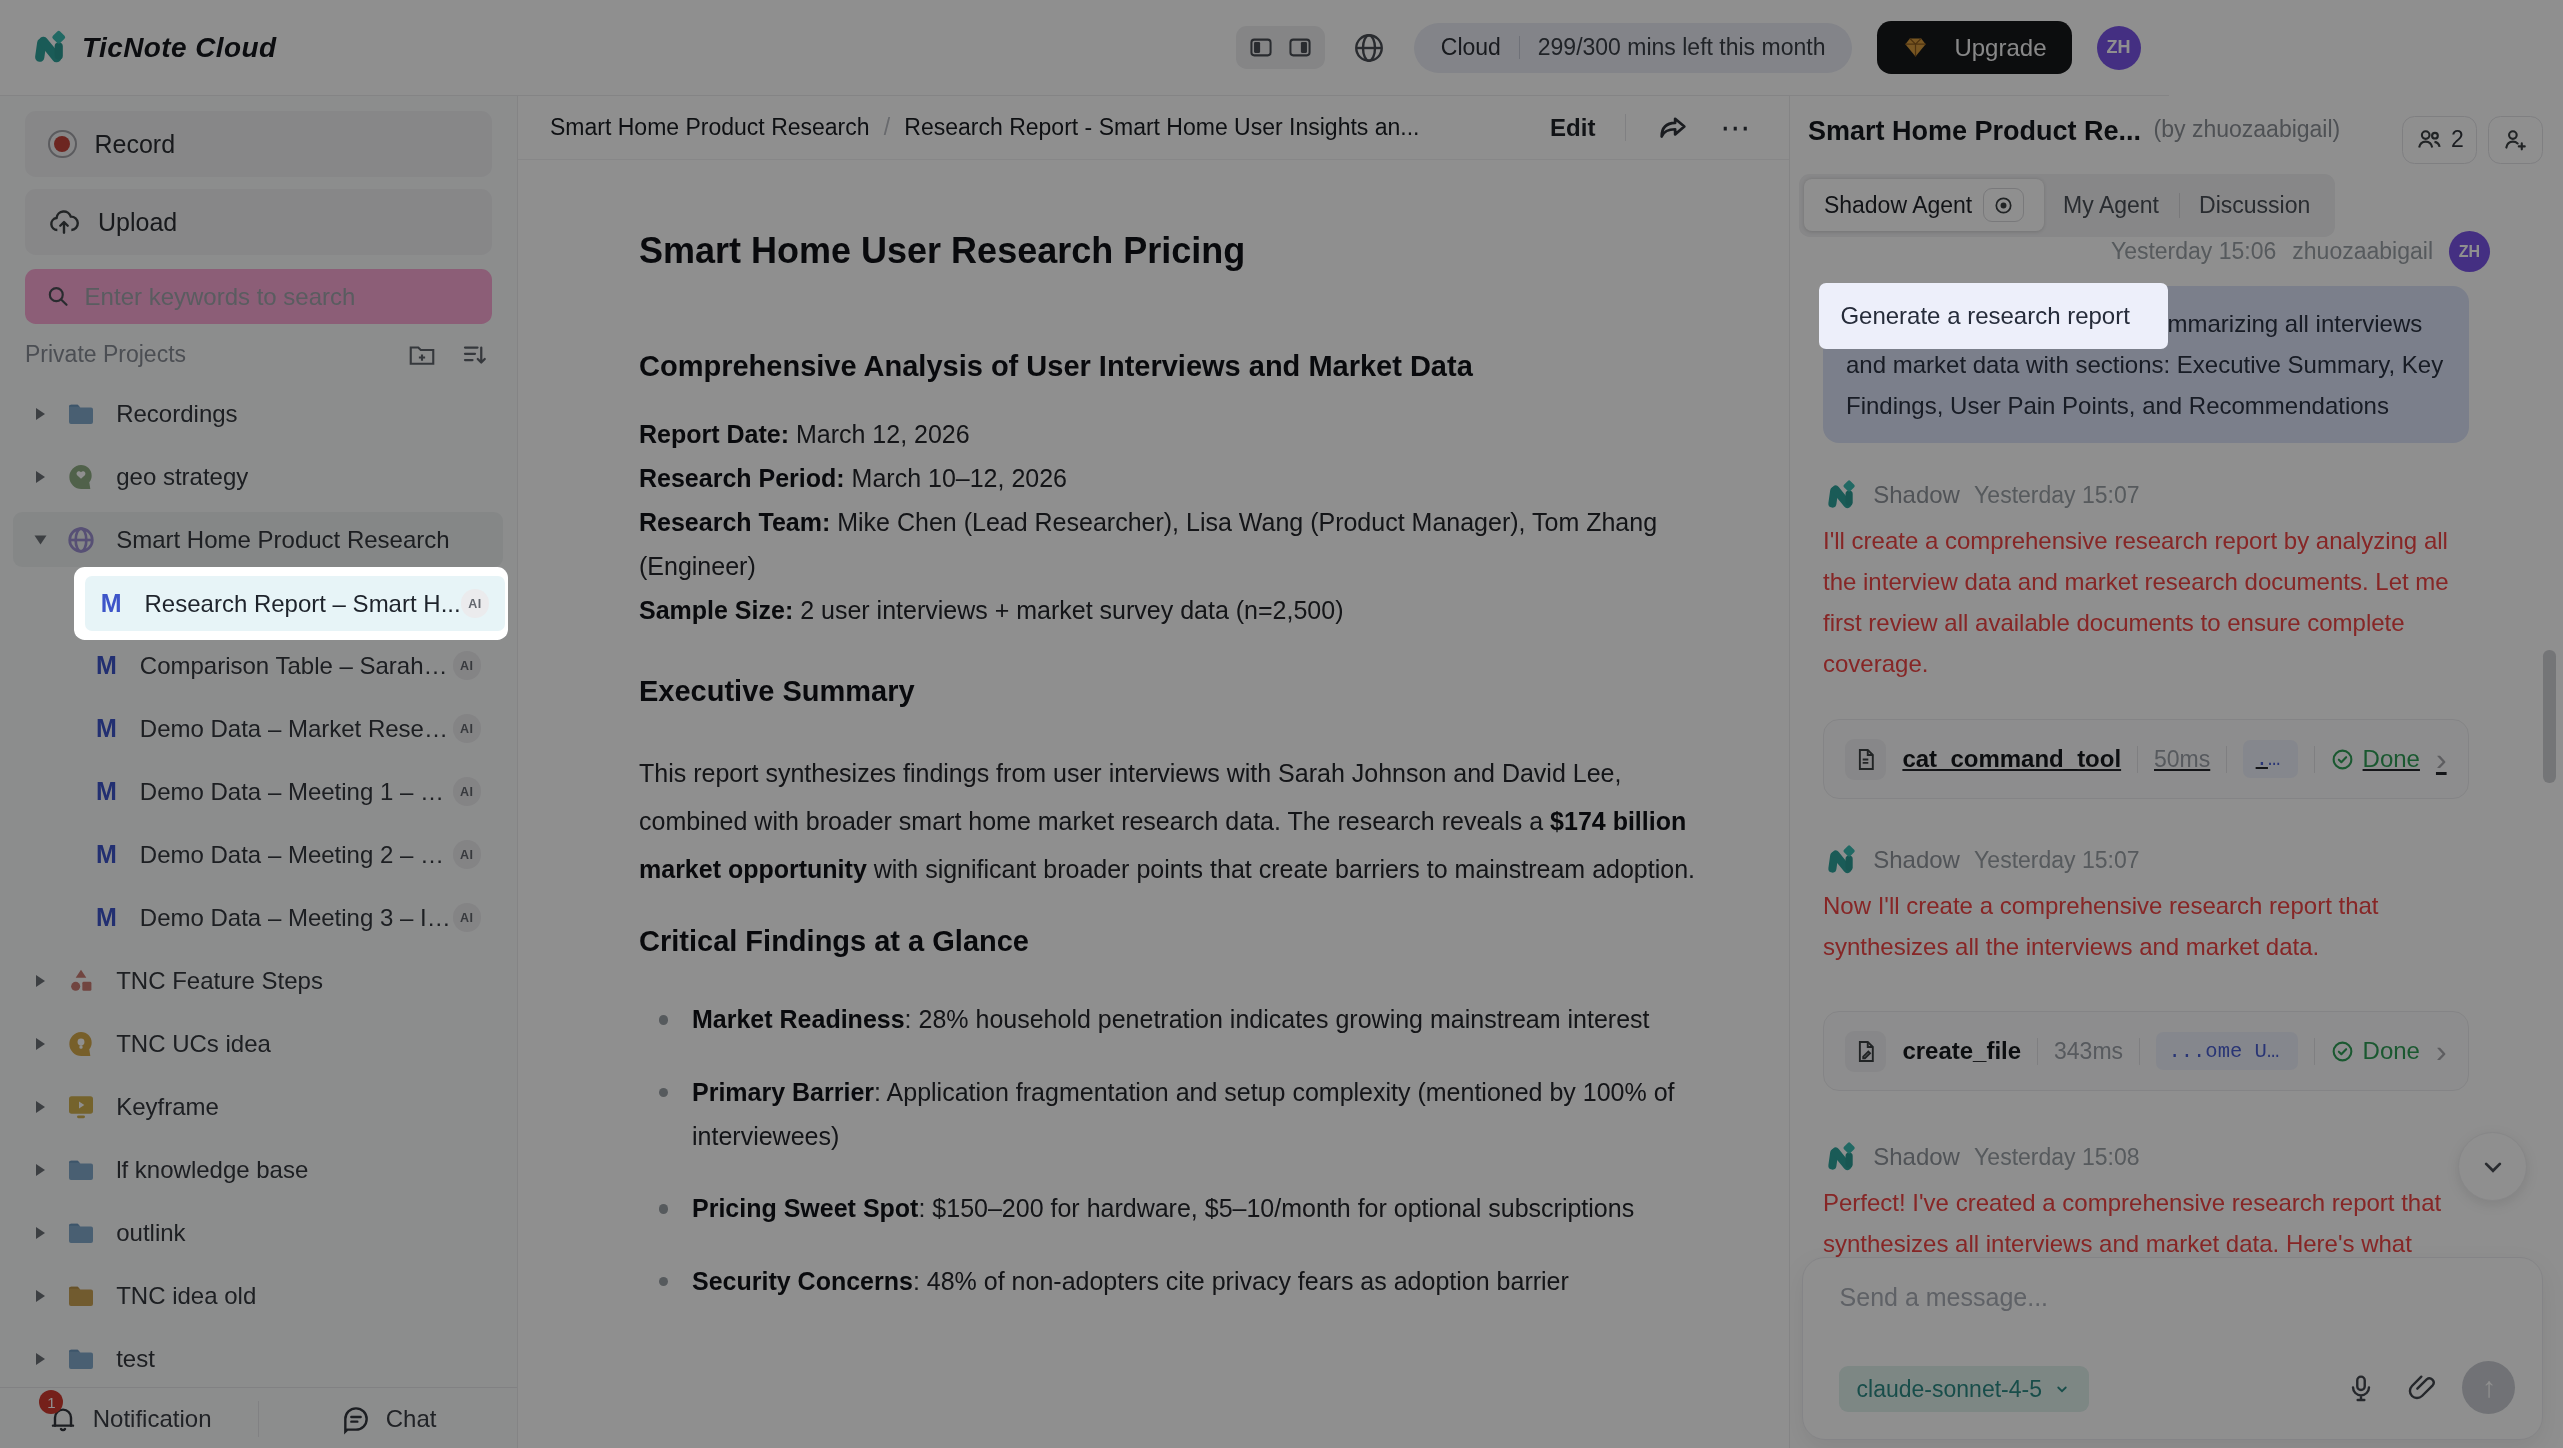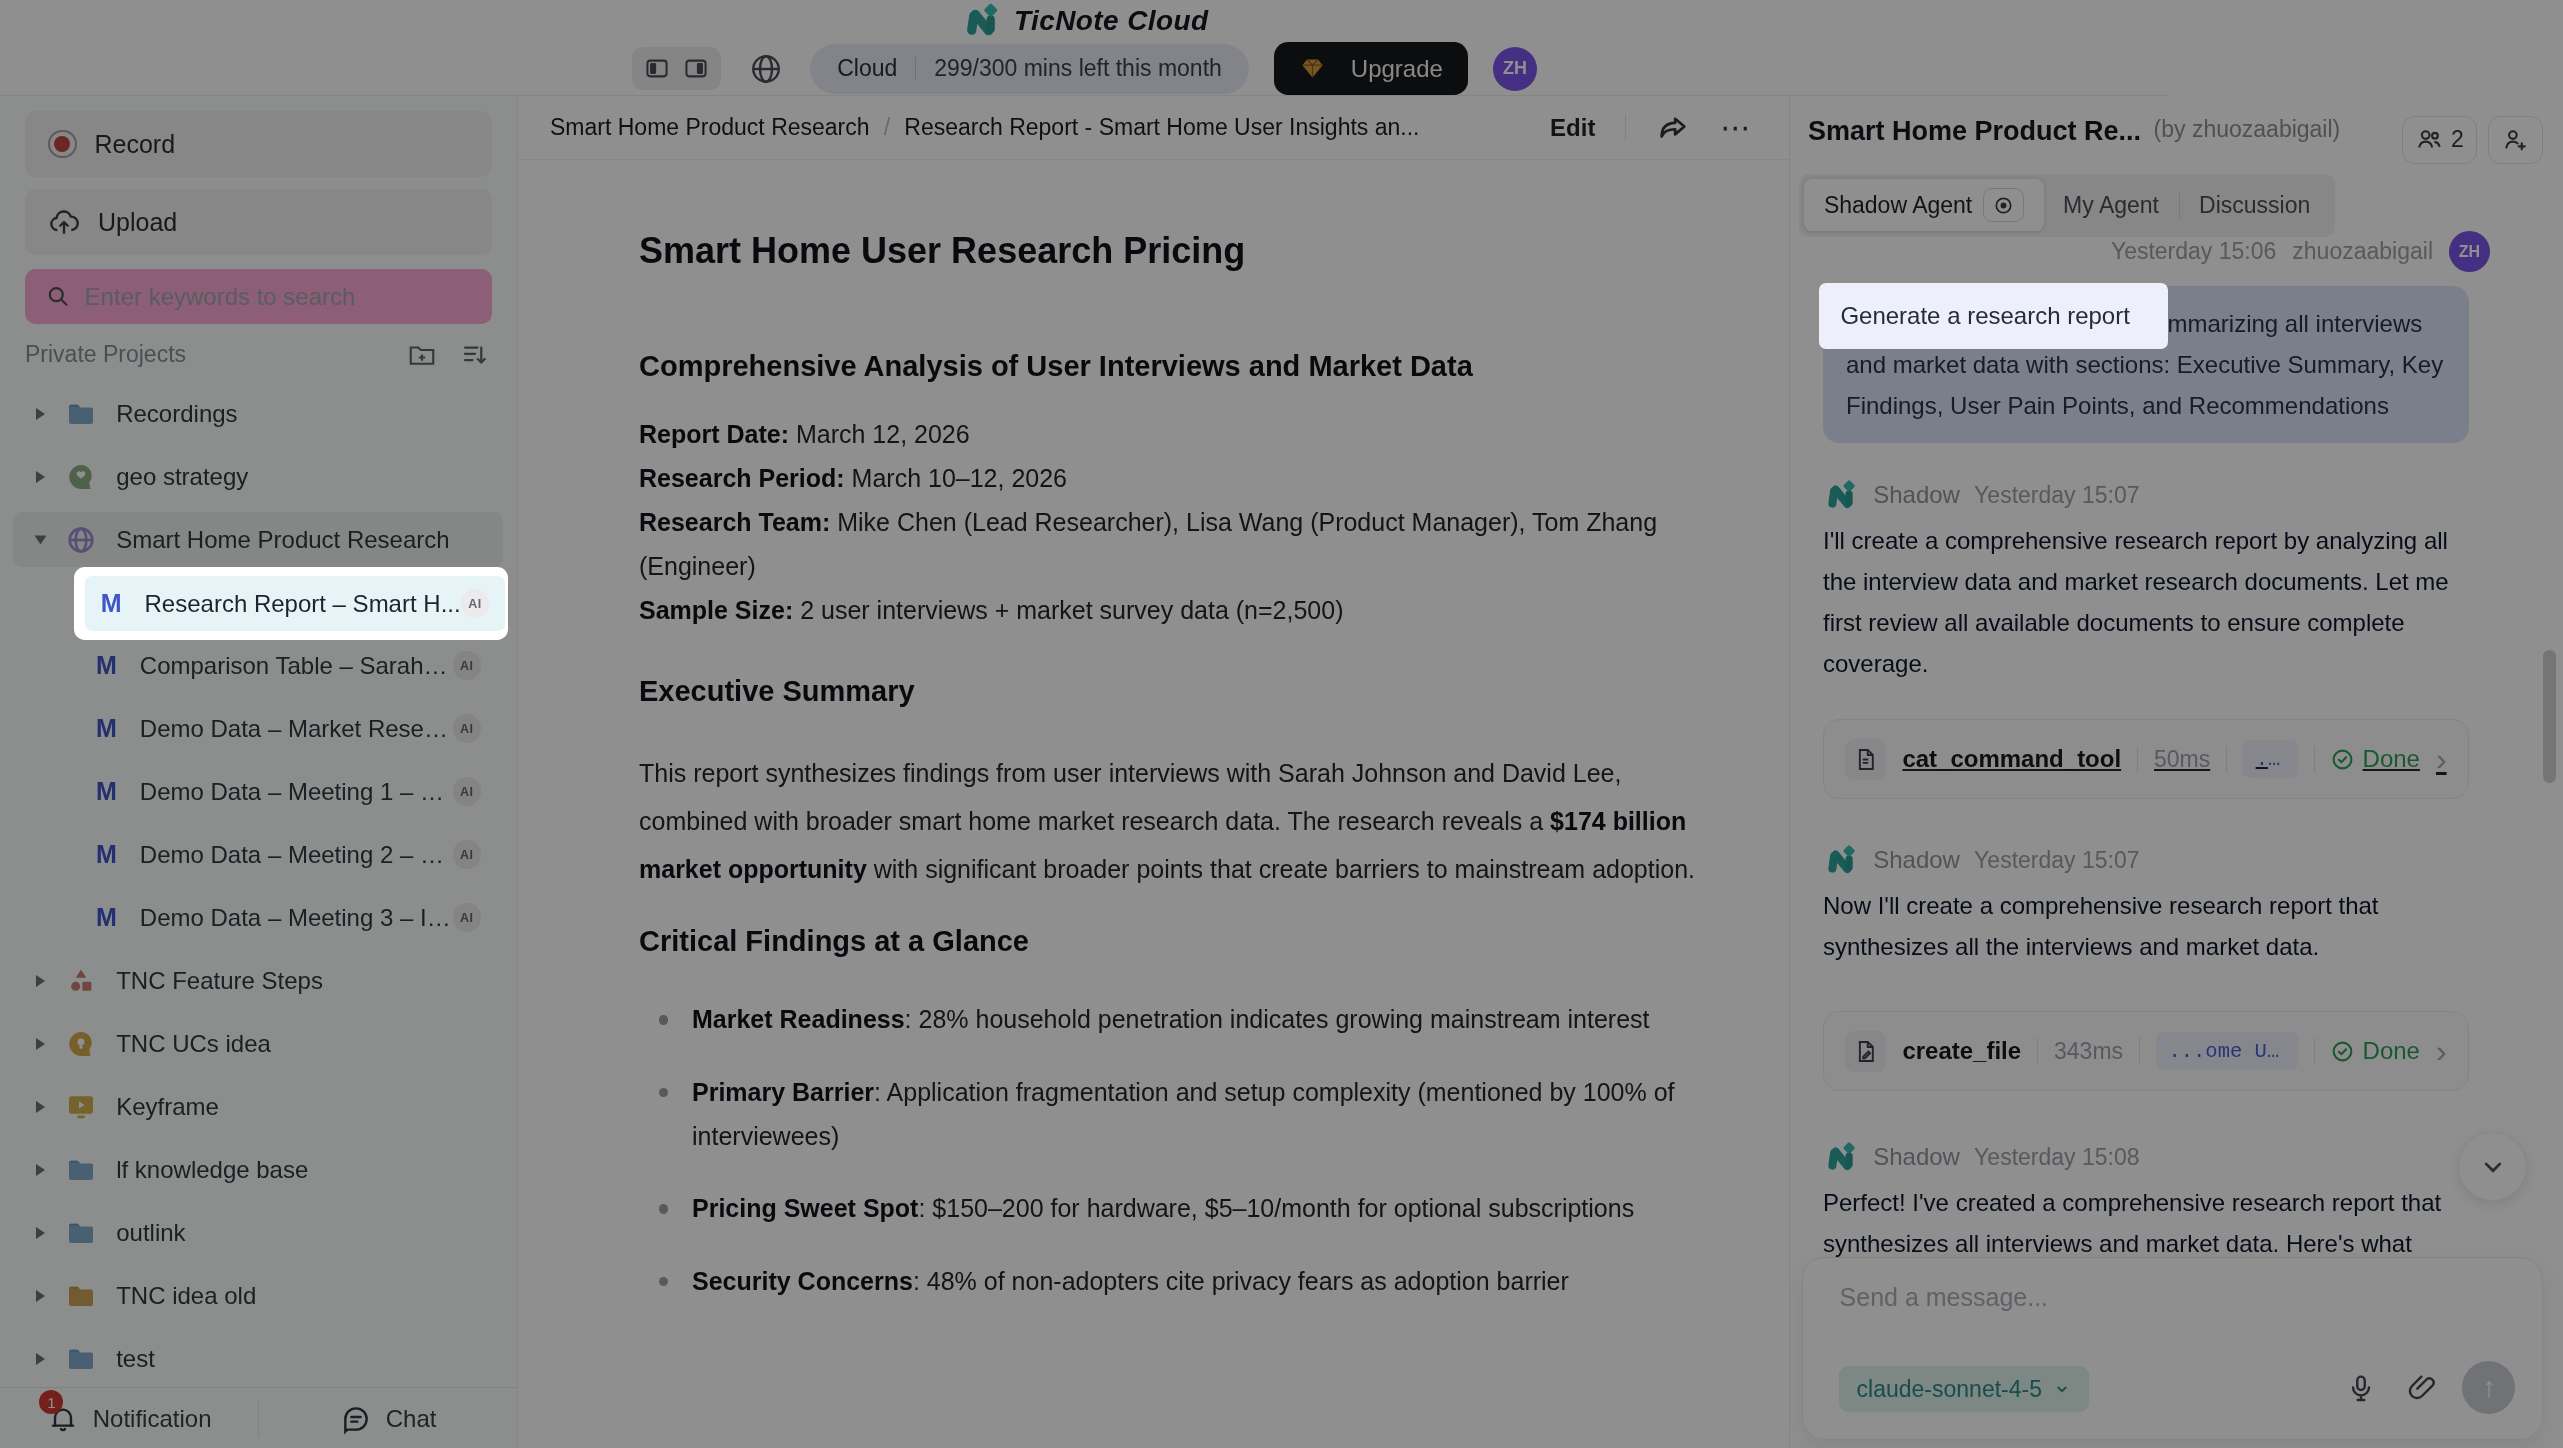--- a/index.html
+++ b/index.html
@@ -1,21 +1,21 @@
 <!DOCTYPE html>
 <html style="font-size:14.2px"><head>
 <meta charset="utf-8">
 <style>
   * { margin:0; padding:0; box-sizing:border-box; }
   html,body { width:2563px; height:1449px; }
   body { position:relative; overflow:hidden; background:#ffffff; font-family:"Liberation Sans", sans-serif; color:#24262b; }
   svg { display:block; }
 
   
-  .app-header { position:absolute; left:0; top:0; width:2169px; height:96px; background:#fff; border-bottom:0.9px solid #ebebee; display:flex; align-items:center; justify-content:space-between; padding:0 28.5px; z-index:5;flex-direction:column; }
+  .app-header { position:absolute; left:0; top:0; width:2169px; height:96px; background:#fff; border-bottom:0.9px solid #ebebee; display:flex; align-items:center; justify-content:space-between; padding:0 28.5px; z-index:5; }
   .brand { display:flex; align-items:center; gap:12.5px; }
   .brand-name { font-size:28px; font-weight:bold; font-style:italic; color:#16181d; letter-spacing:0.4px; }
   .hdr-right { display:flex; align-items:center; gap:25px; }
   .panel-toggles { display:flex; gap:7.1px; background:#ededef; border-radius:10.7px; padding:7.1px 9px; }
   .ptog { width:32px; height:28.5px; display:flex; align-items:center; justify-content:center; cursor:pointer; }
   .globe-btn { width:39px; height:39px; display:flex; align-items:center; justify-content:center; }
   .plan-pill { display:flex; align-items:center; gap:18px; background:#e9ebf4; border-radius:25px; height:50px; padding:0 27px; }
   .plan-free { font-size:23px; color:#2b2f36; }
   .plan-div { width:0.9px; height:23px; background:#c6c9d6; }
   .plan-mins { font-size:23px; color:#3a3f47; }
@@ -86,21 +86,21 @@
   .tabs { position:absolute; left:9px; top:78px; display:inline-flex; align-items:center; background:#f0f0f2; border-radius:10.7px; padding:5.3px; }
   .tab { font-size:23px; color:#4a4f57; padding:9px 19.6px; cursor:pointer; display:flex; align-items:center; gap:10.7px; }
   .tab.active { background:#fff; border-radius:8px; box-shadow:0 0.9px 3.6px rgba(0,0,0,.14); color:#1f2228; }
   .eye-chip { width:41px; height:34px; border:0.9px solid #d8d8dc; border-radius:9px; display:flex; align-items:center; justify-content:center; }
   .tab-div { width:0.9px; height:25px; background:#d6d6da; }
   .meta-row { position:absolute; left:33px; top:135px; width:667px; display:flex; align-items:center; justify-content:flex-end; gap:16px; font-size:23px; color:#9aa0a6; }
   .mini-avatar { width:41px; height:41px; border-radius:50%; background:#7a55e8; color:#fff; font-size:16px; font-weight:bold; display:flex; align-items:center; justify-content:center; }
   .bubble { position:absolute; left:33px; top:190px; width:646px; background:#dbe3f8; border-radius:16px; padding:17px 23px; font-size:24px; line-height:41px; color:#2b3242; }
   .agent-head { position:absolute; left:33px; display:flex; align-items:center; gap:14.2px; font-size:24px; color:#8f949b; }
   .agent-head .time { font-size:23px; color:#9aa0a6; }
-  .agent-text { position:absolute; left:33px; width:651px; font-size:24px; line-height:41px; color:#0f172a; }
+  .agent-text { position:absolute; left:33px; width:651px; font-size:24px; line-height:41px; color:#ef4444; }
   .tool-card { position:absolute; left:33px; width:646px; height:80px; border:0.9px solid #ececef; background:#fcfcfd; border-radius:16px; display:flex; align-items:center; gap:16px; padding:0 21.4px; cursor:pointer; }
   .tool-ic { width:41px; height:41px; border-radius:9px; background:#f1f1f4; display:flex; align-items:center; justify-content:center; flex:none; }
   .tool-name { font-size:24px; font-weight:bold; color:#17191d; white-space:nowrap; }
   .tc-div { width:0.9px; height:27px; background:#e2e2e6; flex:none; }
   .tool-time { font-size:23px; color:#9ba0a8; }
   .code-chip { background:#eef1fc; border-radius:7.1px; padding:7.1px 12.5px; font-family:"Liberation Mono", monospace; font-size:20.5px; color:#4a5fd0; white-space:nowrap; overflow:hidden; text-overflow:ellipsis; max-width:187px; }
   .done { display:flex; align-items:center; gap:7.1px; font-size:24px; color:#2f9e57; }
   .tc-chev { margin-left:auto; font-size:32px; color:#a6a6ac; line-height:27px; }
   .scroll-btn { position:absolute; left:668px; top:1036px; width:69px; height:69px; border-radius:50%; background:#fff; border:0.9px solid #f0f0f2; box-shadow:0 3.6px 12.5px rgba(0,0,0,.10); display:flex; align-items:center; justify-content:center; cursor:pointer; z-index:8; }
   .pscroll { position:absolute; right:7.1px; top:554px; width:12.5px; height:133px; border-radius:6.2px; background:#cfd1d5; z-index:8; }

